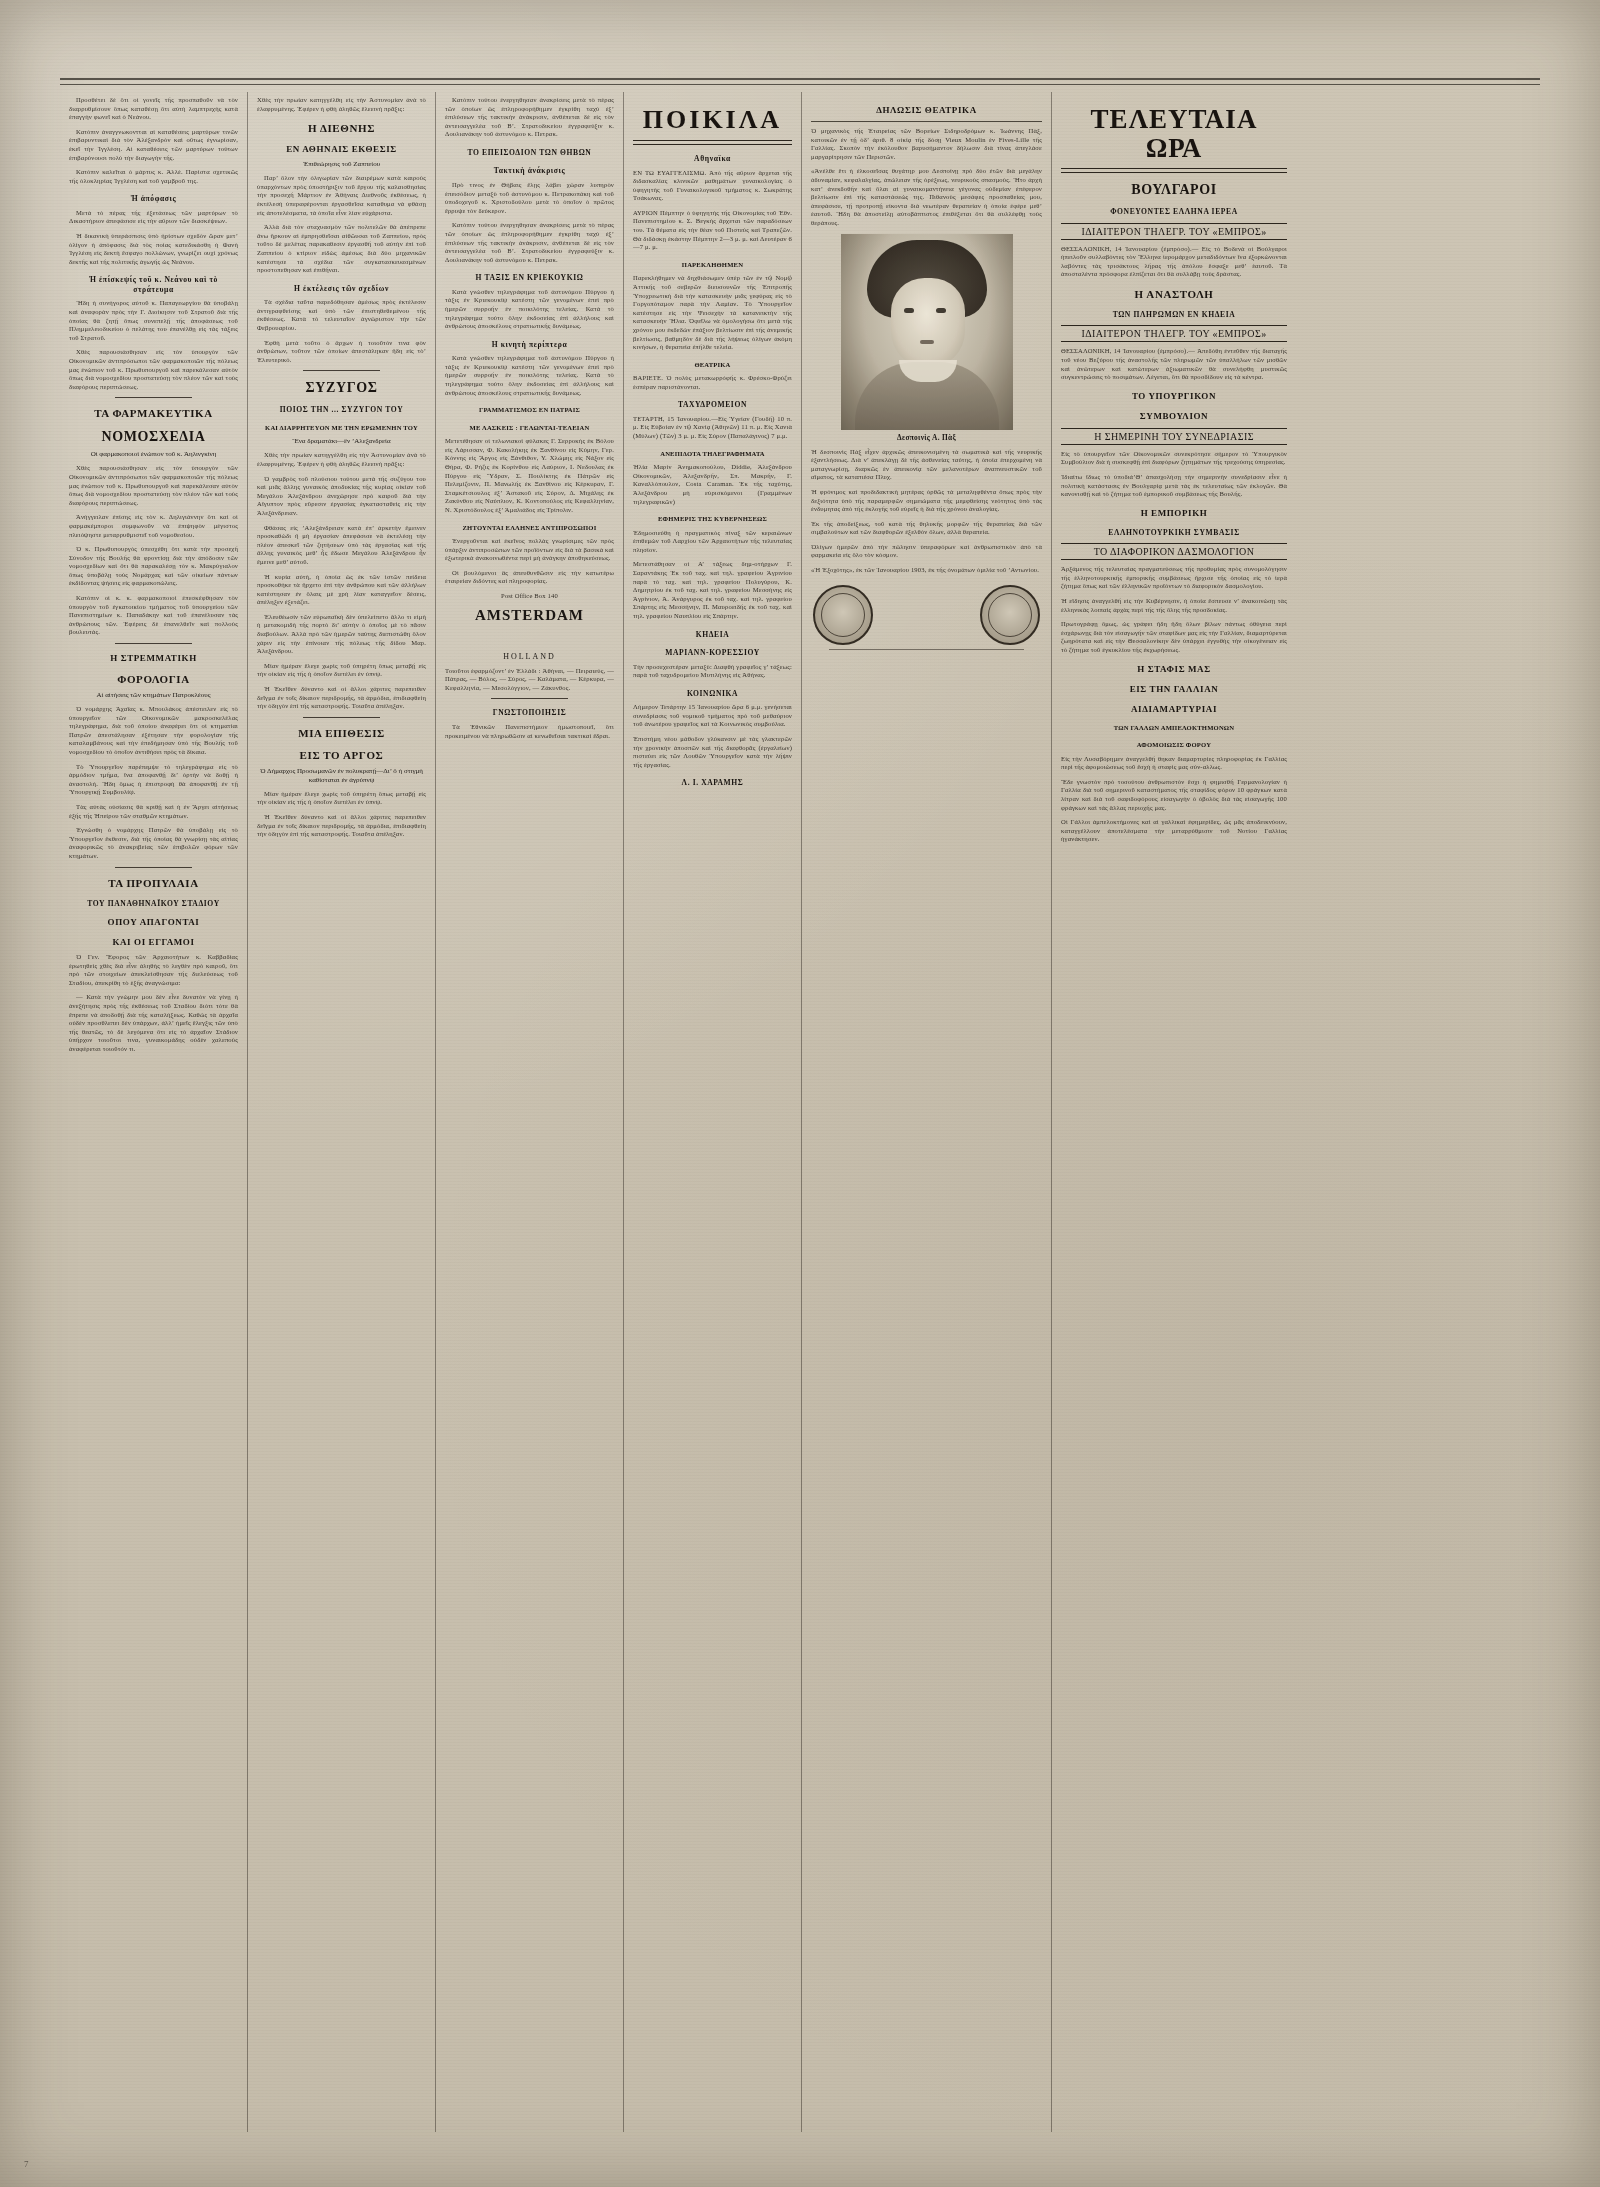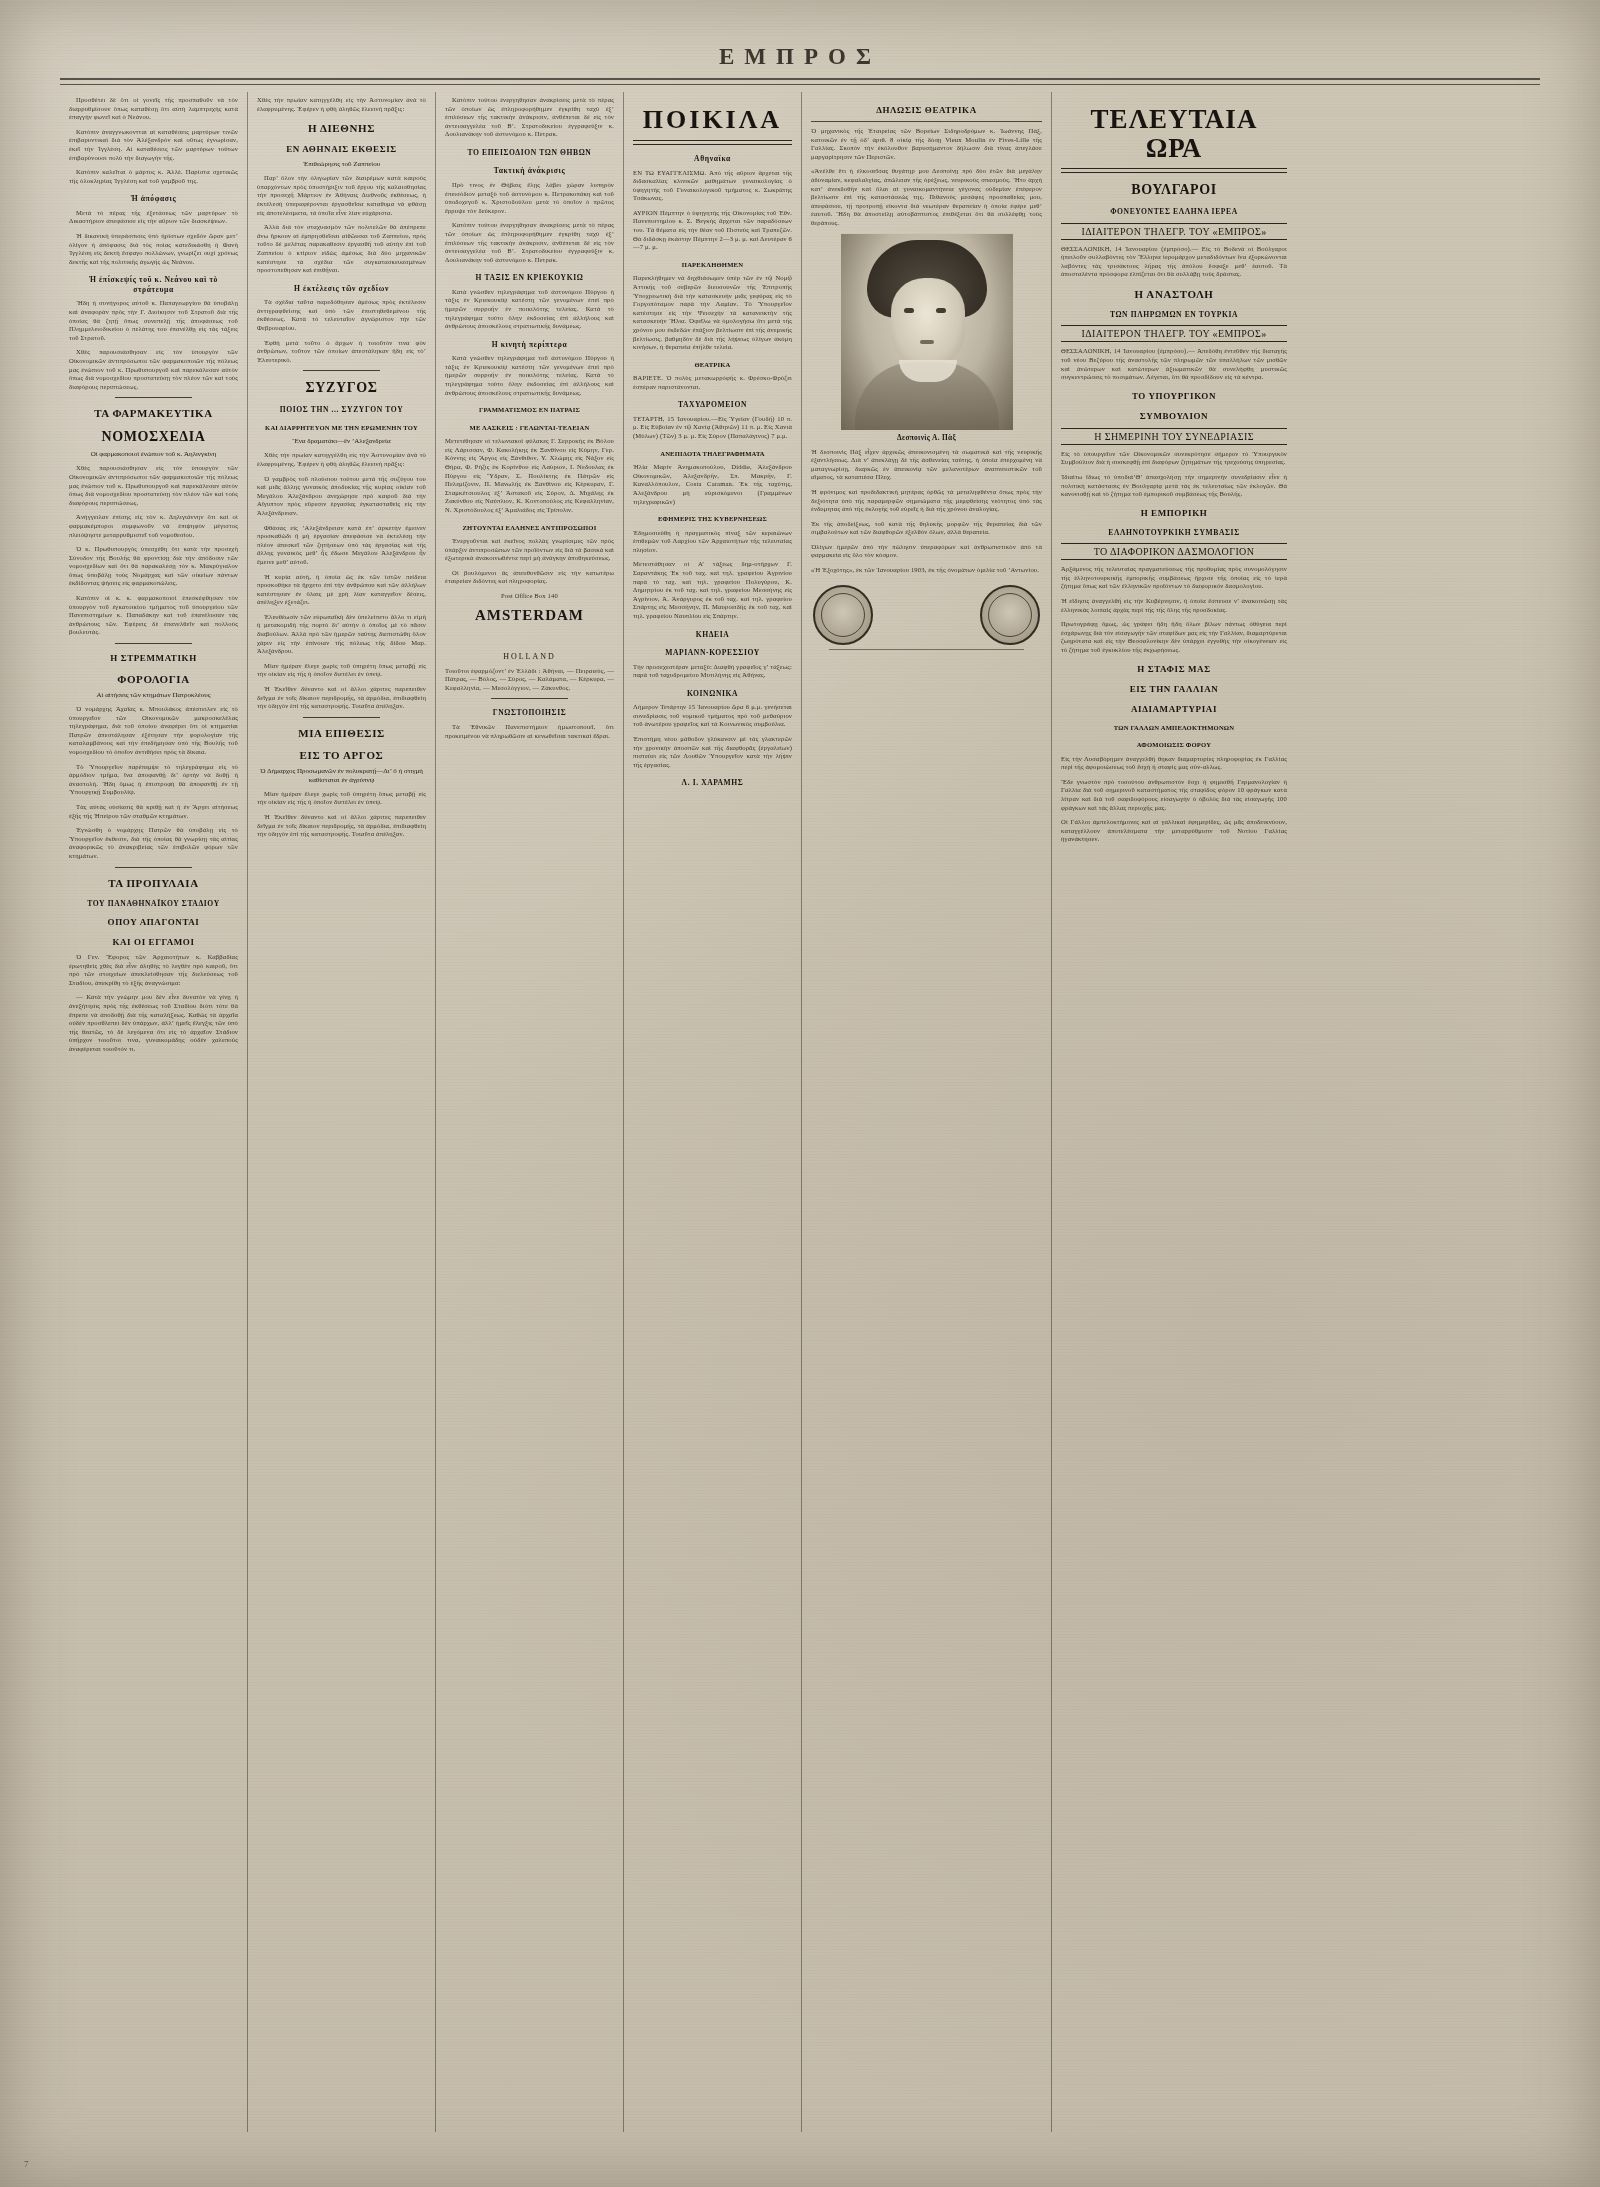--- a/index.html
+++ b/index.html
@@ -147,23 +147,20 @@
     box-shadow:inset 0 0 70px rgba(70,58,40,.35);
     pointer-events:none;
   }
 </style>
 </head>
 <body>
 
 <div class="page">
   <div class="paper-noise"></div>
 
-  <div class="masthead">
-    <div class="title">ΕΜΠΡΟΣ</div>
-  </div>
   <div class="rule r1"></div>
   <div class="rule r2"></div>
 
   <div class="sheet">
 
     <div class="col c1">
       <p class="txt indent">Προσθέτει δὲ ὅτι οἱ γονεῖς τῆς προσπαθοῦν νὰ τὸν διαρρυθμίσουν ὅπως καταθέσῃ ὅτι αὐτὴ λαμπτρεχὴς κατὰ ἐπαγγὴν φωνεῖ καὶ ὁ Νεάνου.</p>
       <p class="txt indent">Κατόπιν ἀναγγνωκοντται αἱ καταθέσεις μαρτύρων τινῶν ἐπιβαρυντικαὶ διὰ τὸν Ἀλέξανδρὸν καὶ οὕτως ἐγνωρίσαν, ἐκεῖ τὴν Ἰγγλέση. Αἱ καταθέσεις τῶν μαρτύρων τούτων ἐπιβαρύνουσι πολὺ τὴν διαγωγὴν τῆς.</p>
       <p class="txt indent">Κατόπιν καλεῖται ὁ μάρτυς κ. Ἀλλὲ. Παρίστα σχετικῶς τῆς ὁλοκληρίας Ἰγγλέση καὶ τοῦ γαμβροῦ της.</p>
 
@@ -343,21 +340,21 @@
 
     <div class="col c7">
       <div class="hl teleftaia">ΤΕΛΕΥΤΑΙΑ ΩΡΑ</div>
       <div class="dbl-rule"></div>
       <div class="hl h-l">ΒΟΥΛΓΑΡΟΙ</div>
       <div class="hl h-xs">ΦΟΝΕΥΟΝΤΕΣ ΕΛΛΗΝΑ ΙΕΡΕΑ</div>
       <div class="banner">ΙΔΙΑΙΤΕΡΟΝ ΤΗΛΕΓΡ. ΤΟΥ «ΕΜΠΡΟΣ»</div>
       <p class="txt">ΘΕΣΣΑΛΟΝΙΚΗ, 14 Ἰανουαρίου (ἐμπρόσο).— Εἰς τὸ Βοδενὰ οἱ Βούλγαροι ἠπειλοῦν συλλαβόντες τὸν Ἕλληνα ἱερομάρχον μεταδιδόντων ἵνα ἐξορκώνονται λαβόντες τὰς τρισάκτους λῆρας τῆς ἀπόλου ἔσφαξε μεθ’ ἑαυτοῦ. Τὰ ἀποσταλέντα πρόσφορα ἐλπίζεται ὅτι θὰ συλλάβῃ τοὺς δράστας.</p>
 
       <div class="hl h-m">Η ΑΝΑΣΤΟΛΗ</div>
-      <div class="hl h-xs">ΤΩΝ ΠΛΗΡΩΜΩΝ ΕΝ ΤΟΥΡΚΙΑ</div>
+      <div class="hl h-xs">ΤΩΝ ΠΛΗΡΩΜΩΝ ΕΝ ΚΗΔΕΙΑ</div>
       <div class="banner">ΙΔΙΑΙΤΕΡΟΝ ΤΗΛΕΓΡ. ΤΟΥ «ΕΜΠΡΟΣ»</div>
       <p class="txt">ΘΕΣΣΑΛΟΝΙΚΗ, 14 Ἰανουαρίου (ἐμπρόσο).— Ἀπεδόθη ἐντεῦθεν τῆς διαταγῆς τοῦ νέου Βεζύρου τῆς ἀναστολῆς τῶν πληρωμῶν τῶν ὑπαλλήλων τῶν μισθῶν καὶ ἀνώτερων καὶ κατώτερων ἀξιωματικῶν θὰ συνελήφθη μυστικῶς συγκεντρώσεις τὸ ποσιμάτων. Λέγεται, ὅτι θὰ προσδίδουν εἰς τὰ κέντρα.</p>
 
       <div class="hl h-s">ΤΟ ΥΠΟΥΡΓΙΚΟΝ</div>
       <div class="hl h-s">ΣΥΜΒΟΥΛΙΟΝ</div>
       <div class="banner">Η ΣΗΜΕΡΙΝΗ ΤΟΥ ΣΥΝΕΔΡΙΑΣΙΣ</div>
       <p class="txt">Εἰς τὸ ὑπουργεῖον τῶν Οἰκονομικῶν συνεκρότησε σήμερον τὸ Ὑπουργικὸν Συμβούλιον διὰ ἡ συσκεφθῇ ἐπὶ διαφόρων ζητημάτων τῆς τρεχούσης ὑπηρεσίας.</p>
       <p class="txt">Ἰδιαίτω ἴδιως τὸ ὑποδιά’Θ’ ἀπασχολήσῃ τὴν σημερινὴν συνεδρίασιν εἶνε ἡ πολιτικὴ κατάστασις ἐν Βουλγαρίᾳ μετὰ τὰς ἐκ τελευταίως τῶν ἐκλογῶν. Θὰ κανονισθῇ καὶ τὸ ζήτημα τοῦ ἐμπορικοῦ συμβάσεως τῆς Βουλῆς.</p>
 
       <div class="hl h-s">Η ΕΜΠΟΡΙΚΗ</div>

